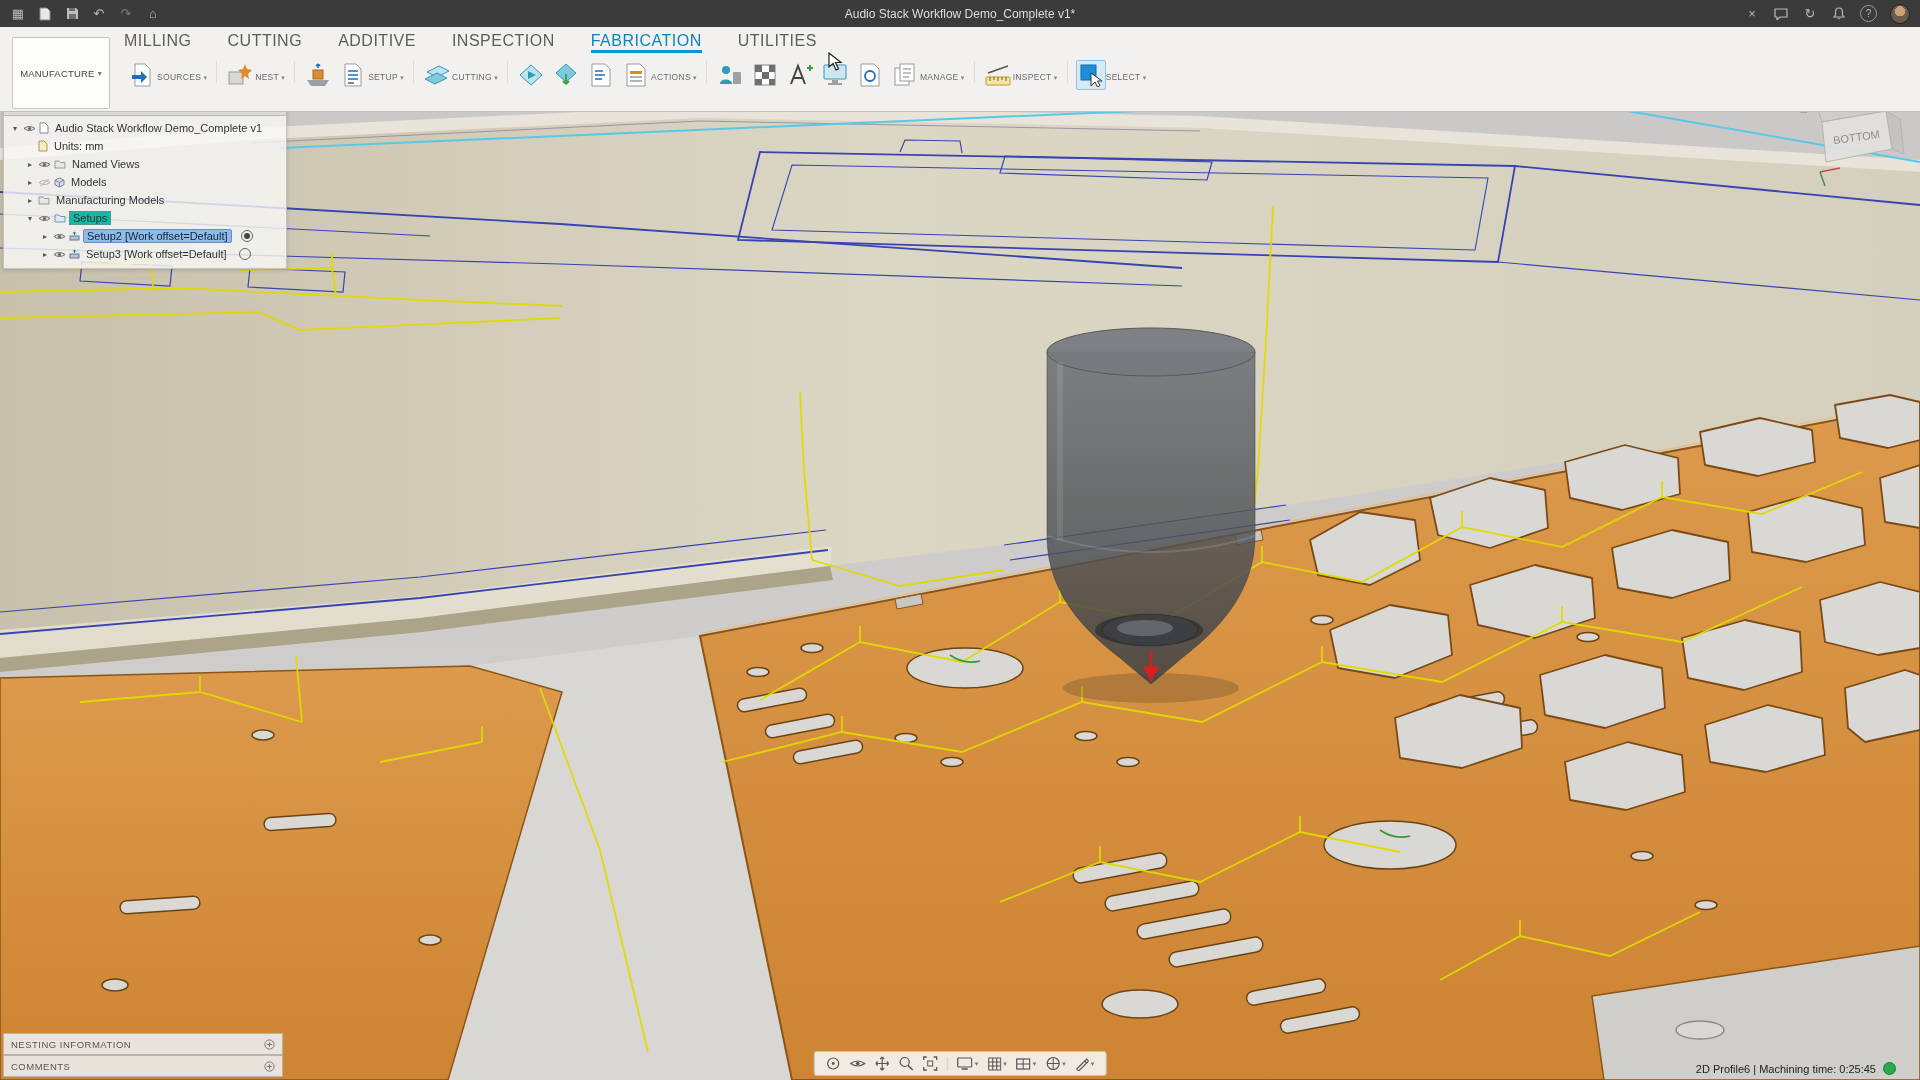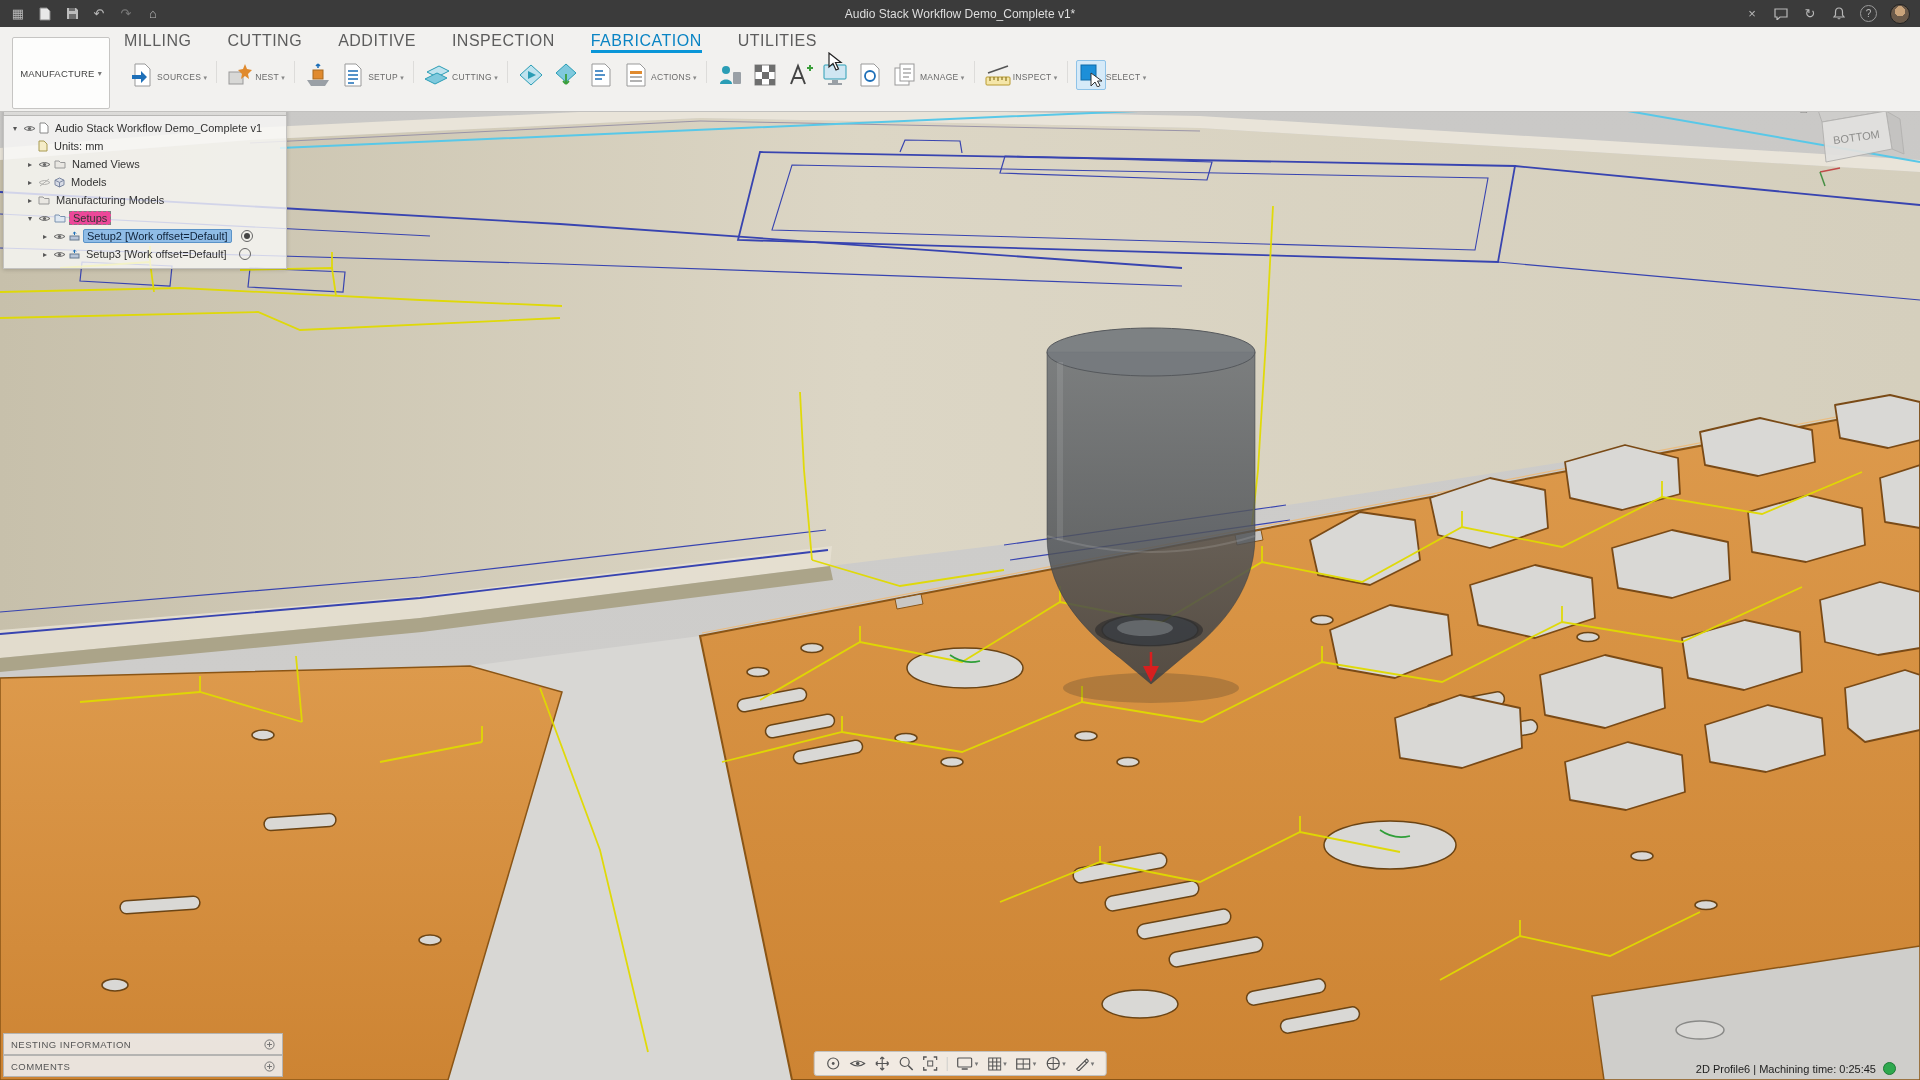--- a/index.html
+++ b/index.html
@@ -47,21 +47,21 @@
             display:flex;align-items:center;gap:6px;padding:0 6px;font-size:9.5px;letter-spacing:.6px;color:#555}
   .chev2{font-size:10px;color:#777;letter-spacing:-2px}
   .b-hicons{margin-left:auto;display:flex;gap:5px;align-items:center;color:#777;font-size:9px}
   .b-body{background:rgba(249,249,247,.80);border:1px solid #c3c2c0;border-top:none;padding:3px 0 5px}
   .b-row{display:flex;align-items:center;height:18px;gap:3px;padding-left:calc(6px + var(--ind)*15px);white-space:nowrap}
   .tw{width:10px;text-align:center;color:#555;font-size:8px;flex:none}
   .tw.open::before{content:"▾"}
   .tw.closed::before{content:"▸"}
   .b-row .lbl{padding:0 3px}
   .b-row.sel .lbl{background:#8fbce6;border:1px solid #5a93c8;border-radius:2px;color:#10233a}
-  .b-row.dashed .lbl{border:1px dashed #808080;background:#ec4899}
+  .b-row.dashed .lbl{border:1px dashed #808080;background:#14b8a6}
   .radio{width:10px;height:10px;border:1px solid #666;border-radius:50%;margin-left:6px;flex:none;position:relative}
   .radio.on::after{content:"";position:absolute;inset:2px;background:#444;border-radius:50%}
 
   
   .dockbar{position:absolute;left:3px;width:280px;height:22px;z-index:30;
            background:rgba(236,235,233,.93);border:1px solid #b5b4b2;display:flex;align-items:center;
            gap:4px;padding:0 7px;font-size:9.5px;letter-spacing:.5px;color:#555;box-sizing:border-box}
   .dock-icons{margin-left:auto;display:flex;gap:5px;align-items:center;color:#777}
 
   .navbar{position:absolute;left:50%;bottom:4px;transform:translateX(-50%);z-index:30;

